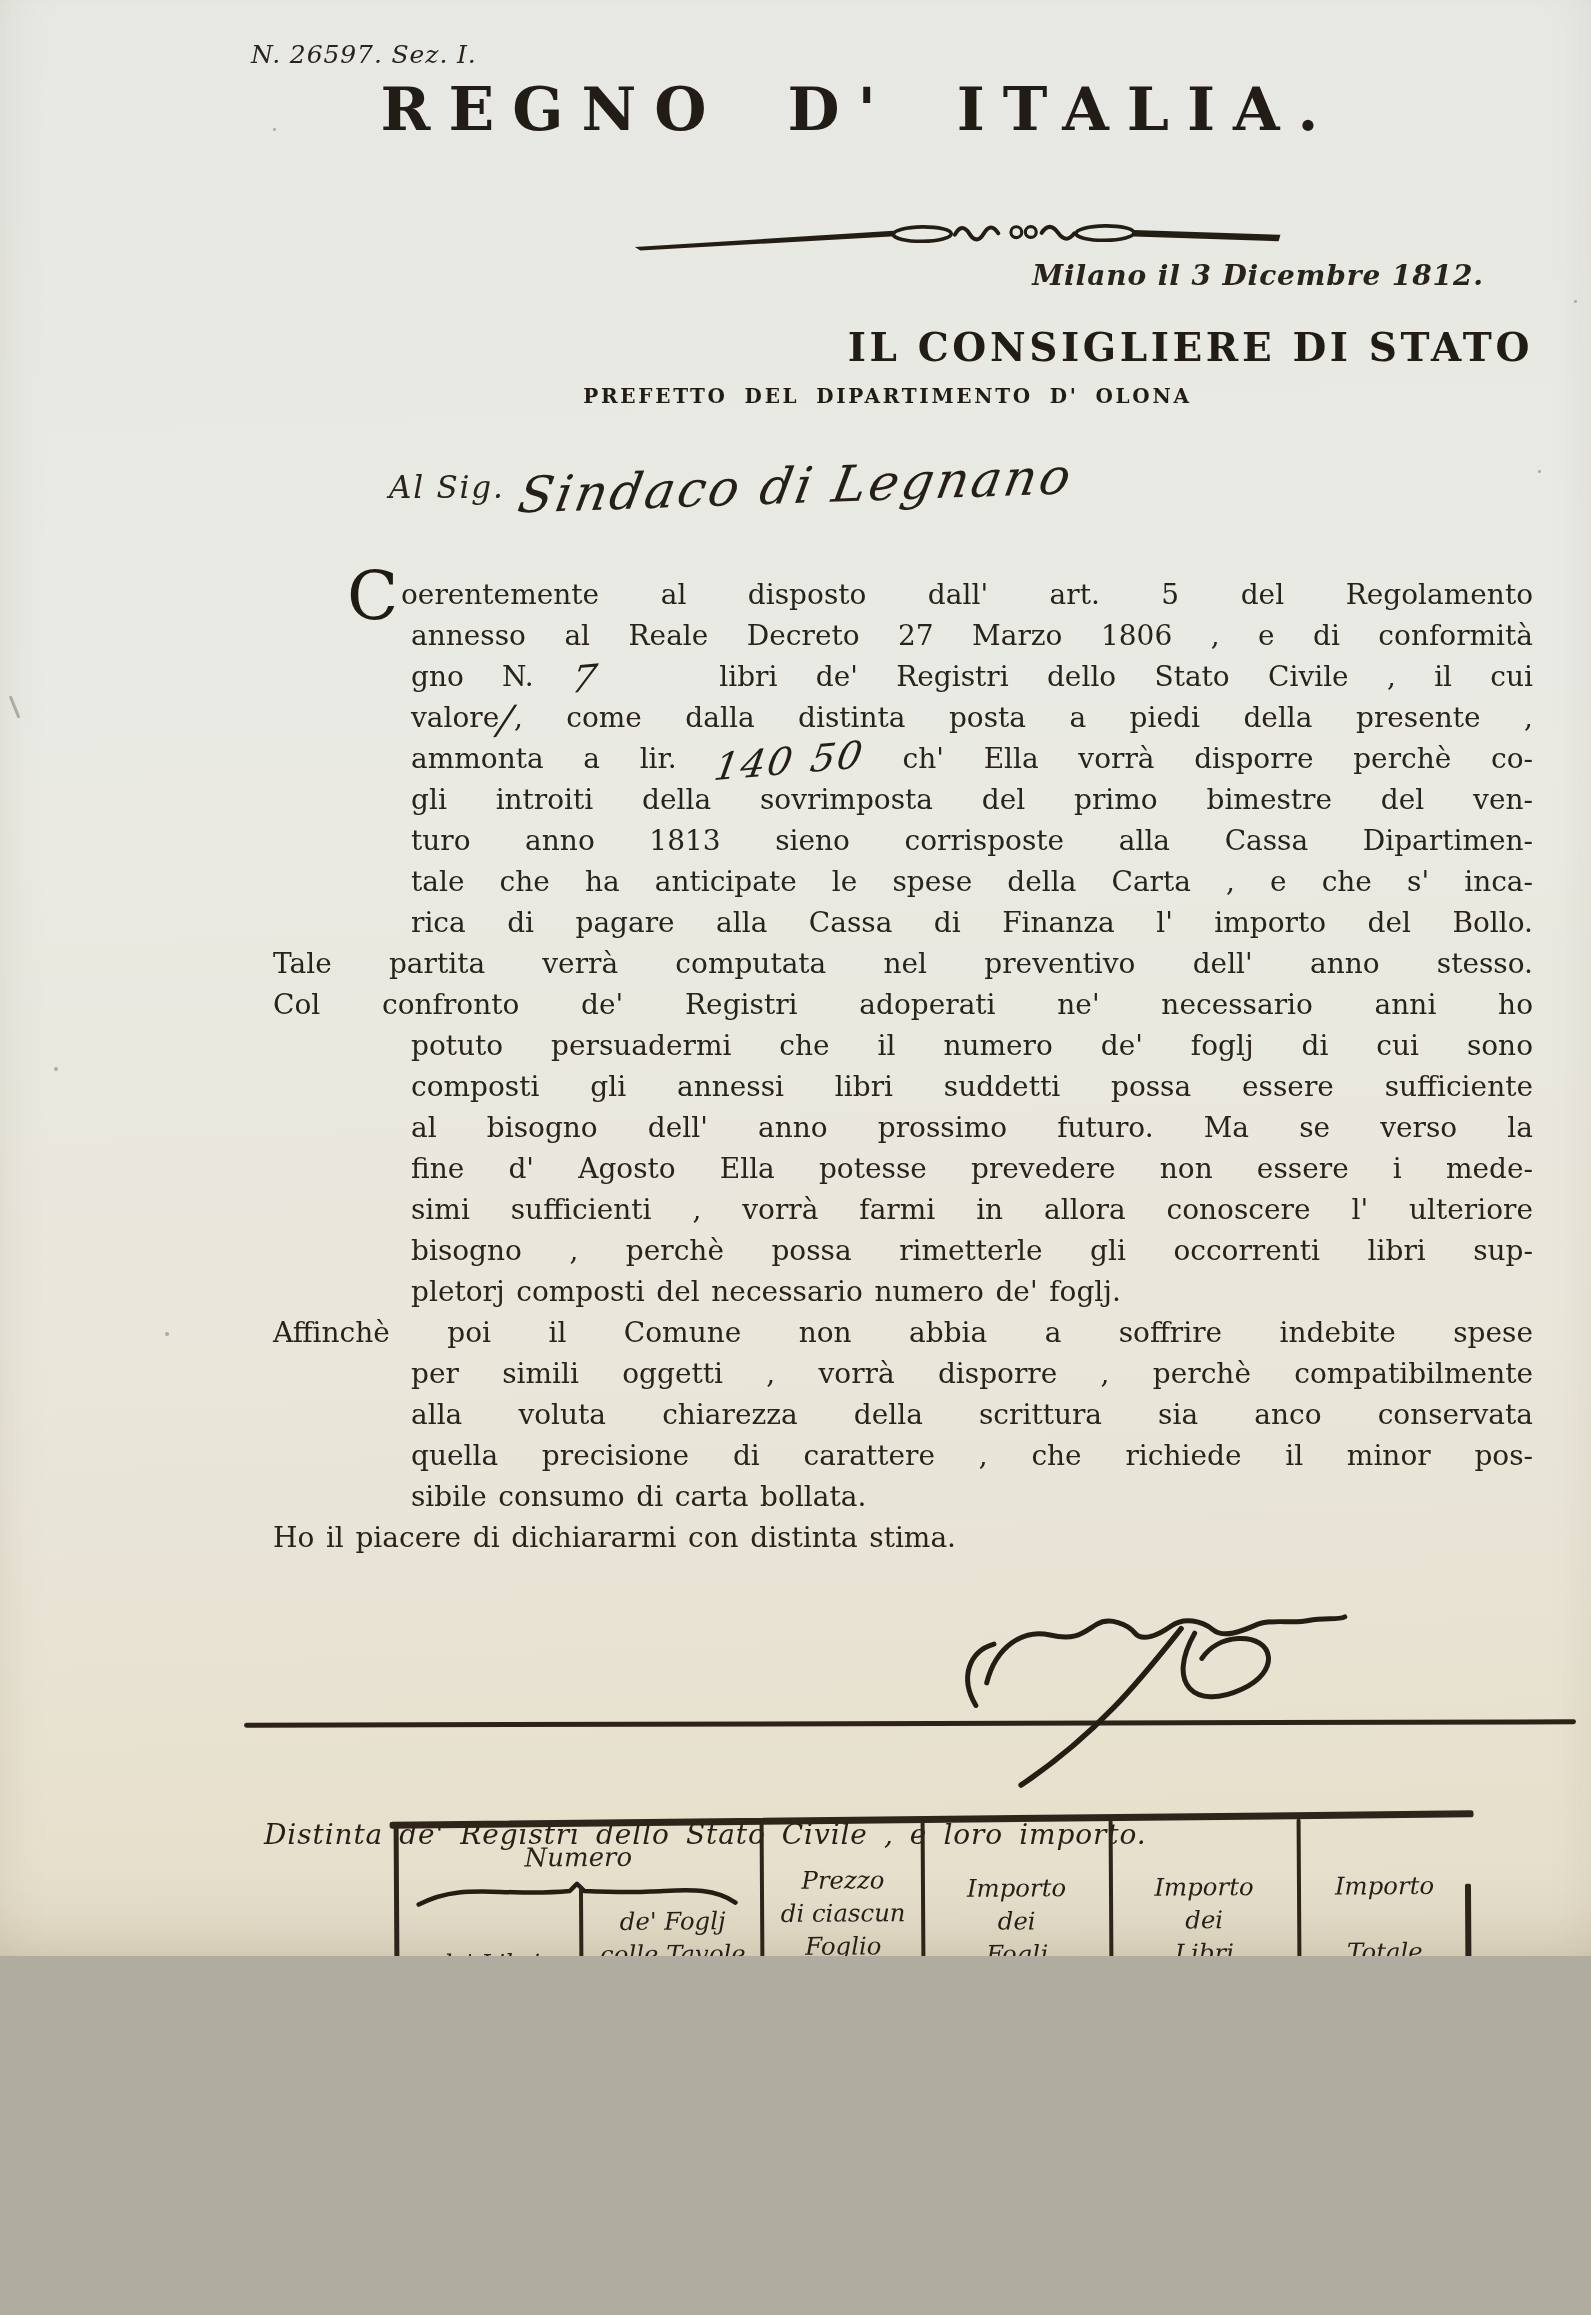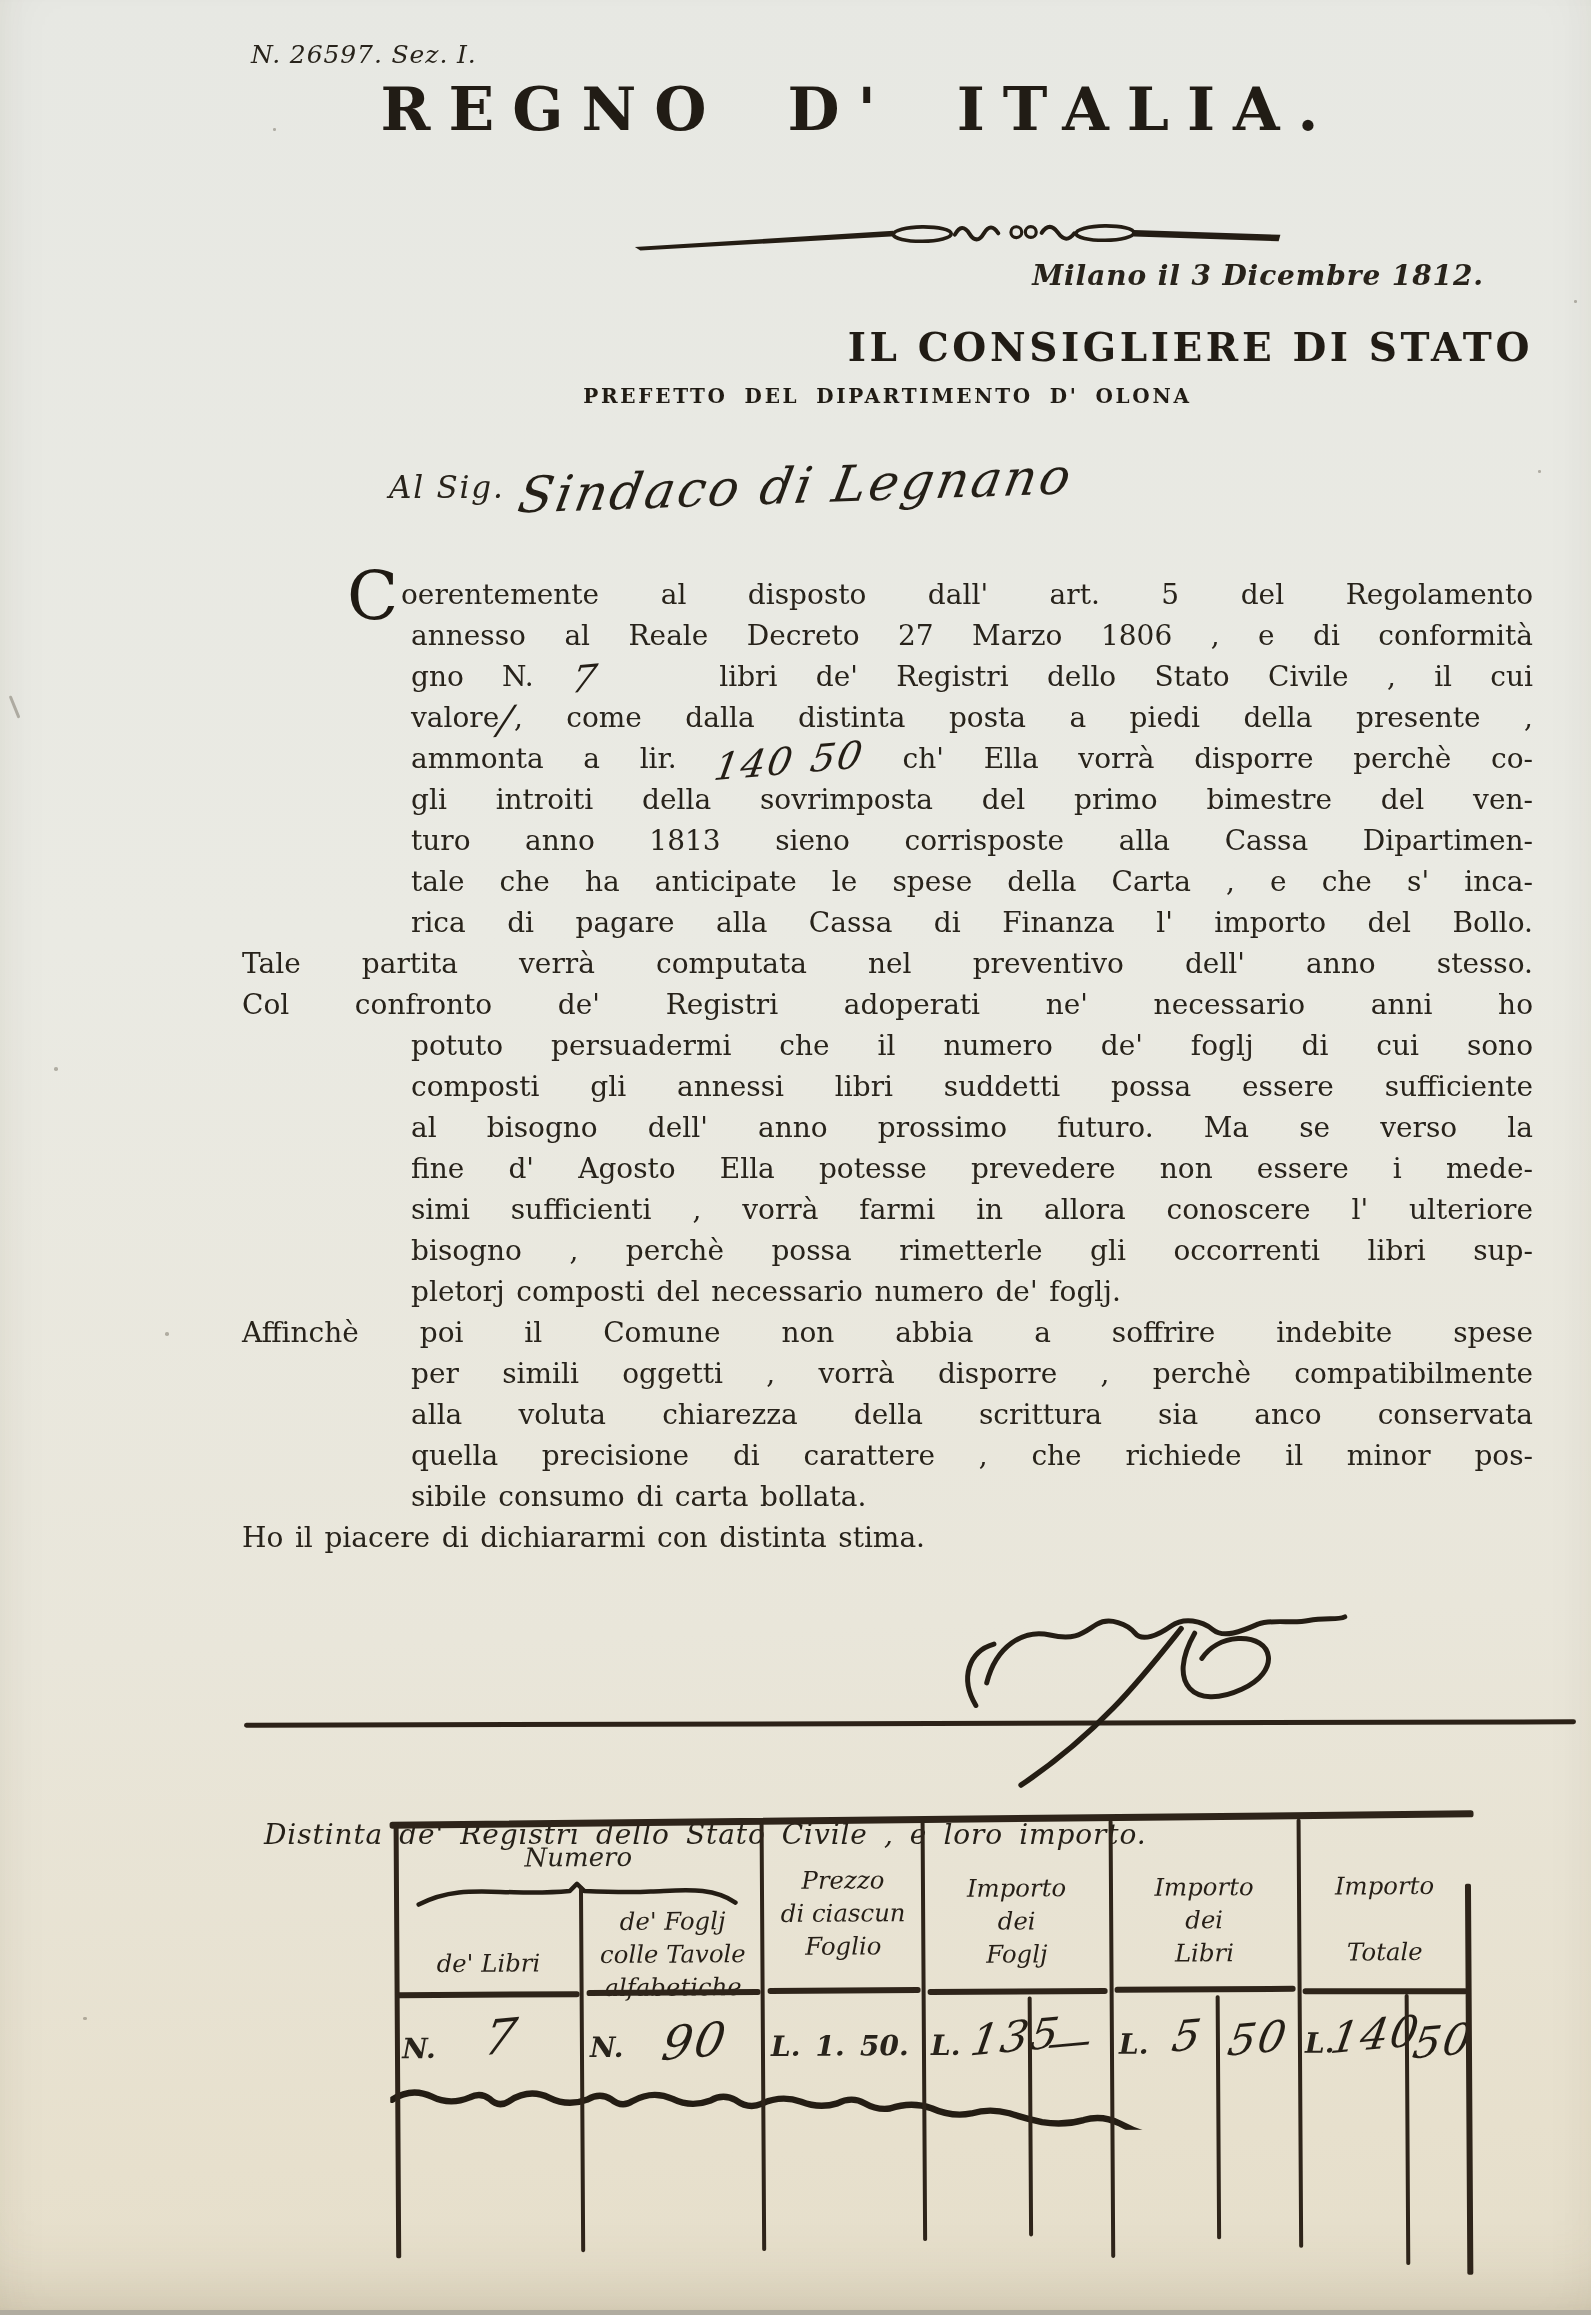--- a/index.html
+++ b/index.html
@@ -1,19 +1,19 @@
 <!DOCTYPE html>
 <html style="font-size:14.5px"><head>
 <meta charset="utf-8">
 <style>
   html,body{margin:0;padding:0;}
   body{background:#b0aca0;}
   .page{
     position:relative;
-    width:1591px;height:2310px;
+    width:1591px;height:1956px;
     margin:0 auto;
     overflow:hidden;
     background:linear-gradient(178deg,#e7e8e3 0%,#eaeae3 40%,#e9e6da 70%,#e7e0cd 92%,#e5decא 100%);
     background:linear-gradient(178deg,#e7e8e3 0%,#eaeae3 40%,#e9e6da 70%,#e7e0cd 92%,#e5deca 100%);
     box-shadow:inset 0 -63px 81px -63px rgba(110,90,50,.28), inset 36px 0 81px -72px rgba(60,50,30,.18), inset -36px 0 81px -72px rgba(60,50,30,.14);
     font-family:"DejaVu Serif","Liberation Serif",serif;
     color:#28231b;
   }
   .abs{position:absolute;}
   .ref{left:251px;top:40px;font-style:italic;font-size:25px;letter-spacing:0.9px;}
@@ -23,21 +23,21 @@
   .dateline{right:107px;top:259px;font-style:italic;font-weight:bold;font-size:28px;letter-spacing:0.9px;}
   .office1{left:242px;top:324px;width:1291px;text-align:right;font-weight:bold;font-size:39px;letter-spacing:3.6px;color:#211c15;}
   .office2{left:242px;top:384px;width:1291px;text-align:center;font-weight:bold;font-size:20px;letter-spacing:2.7px;word-spacing:7.2px;color:#211c15;}
   .salute{left:389px;top:457px;white-space:nowrap;}
   .salute .printed{font-style:italic;font-size:31px;letter-spacing:1.8px;}
   .script{display:inline-block;font-style:italic;font-size:50px;letter-spacing:2.7px;
     transform:skewX(-12deg) rotate(-2deg);color:#241f17;margin-left:16.3px;vertical-align:-5.4px;}
   .body{left:242px;top:574px;width:1291px;}
   .ln{min-height:41px;line-height:41px;font-size:28px;padding-left:169px;
       text-align:justify;text-align-last:justify;word-spacing:2.7px;}
-  .ln.out{padding-left:0;}
+  .ln.out{padding-left:0;margin-left:31px;}
   .ln.left{text-align-last:left;}
   .ln.first{padding-left:105px;}
   .dropcap{font-size:67px;line-height:0;vertical-align:-14.5px;margin-right:2.7px;font-weight:500;color:#1f1a13;}
   .hw{font-family:"DejaVu Serif","Liberation Serif",serif;font-style:italic;display:inline-block;
       transform:skewX(-14deg) rotate(-5deg);font-size:38px;line-height:0;color:#241e16;
       letter-spacing:1.8px;vertical-align:-6.3px;}
   .sp{display:inline-block;width:83px;}
   .sig{left:688px;top:1597px;width:724px;height:217px;overflow:visible;z-index:3;}
   .hr1{left:244px;top:1721px;width:1332px;height:5.4px;background:#2c2218;transform:rotate(-.15deg);border-radius:2.7px;}
   .caption{left:264px;top:1818px;font-style:italic;font-size:28px;letter-spacing:0.9px;word-spacing:6.3px;white-space:nowrap;color:#241f17;}

